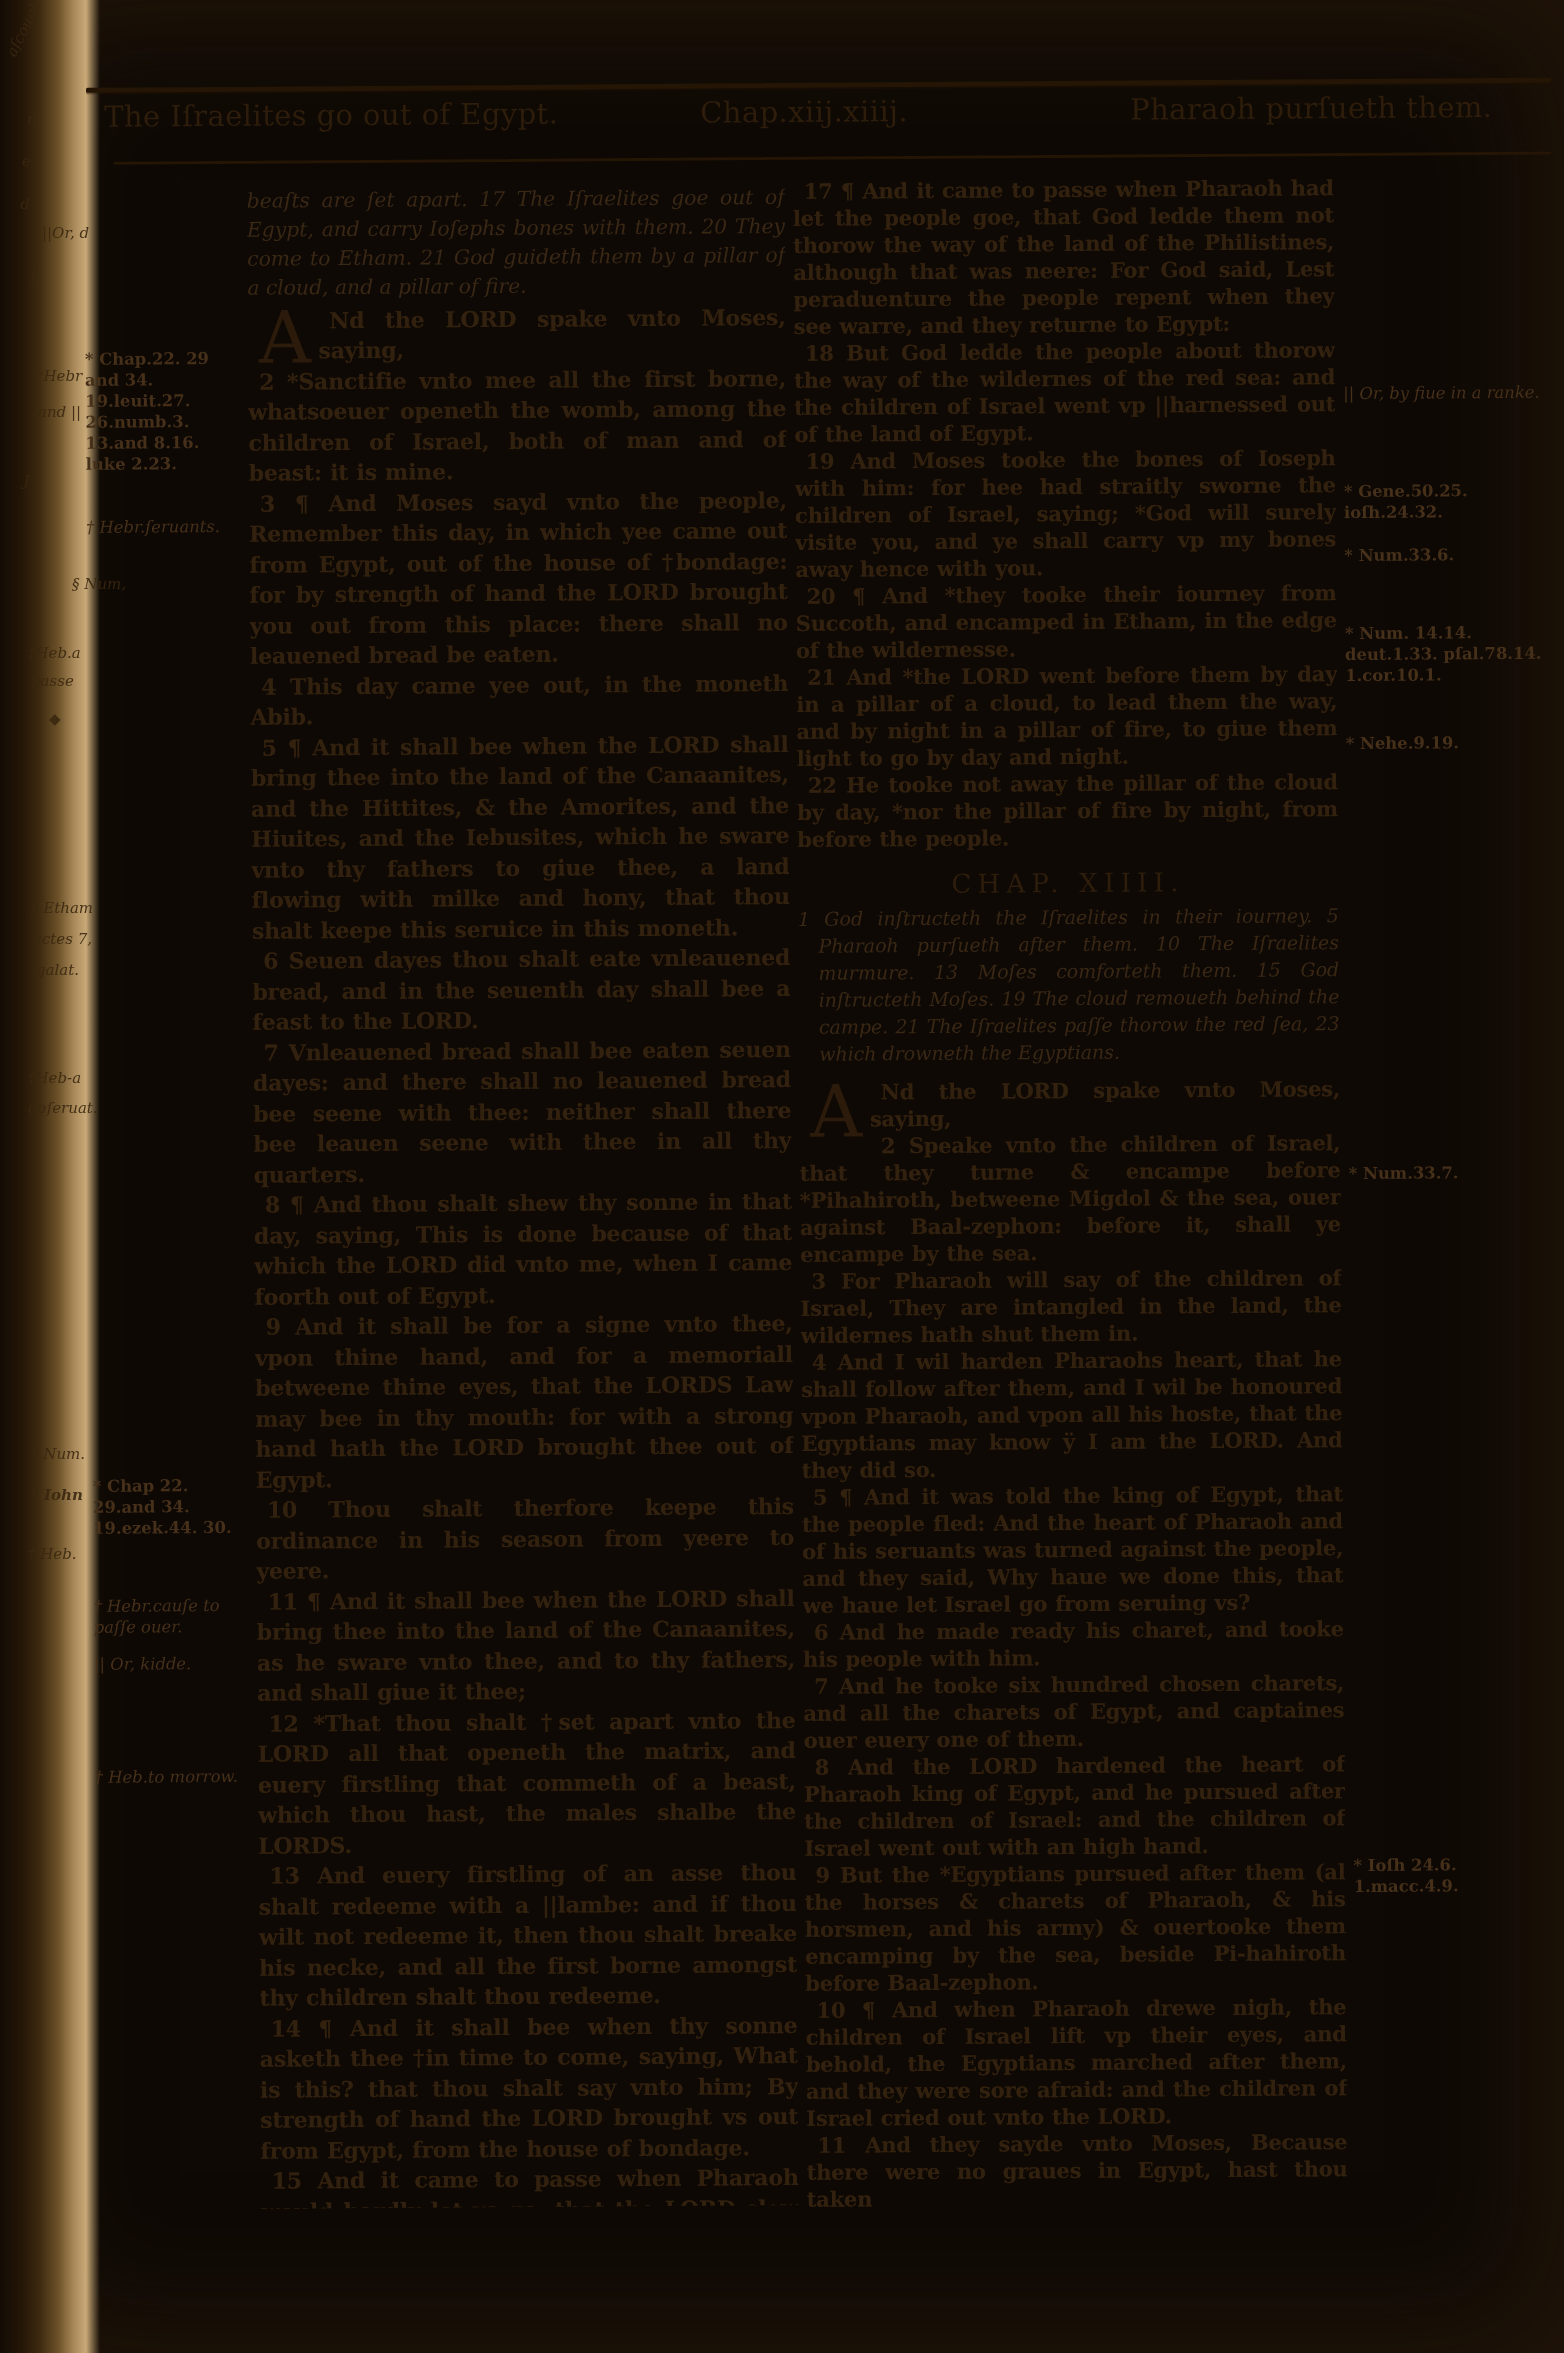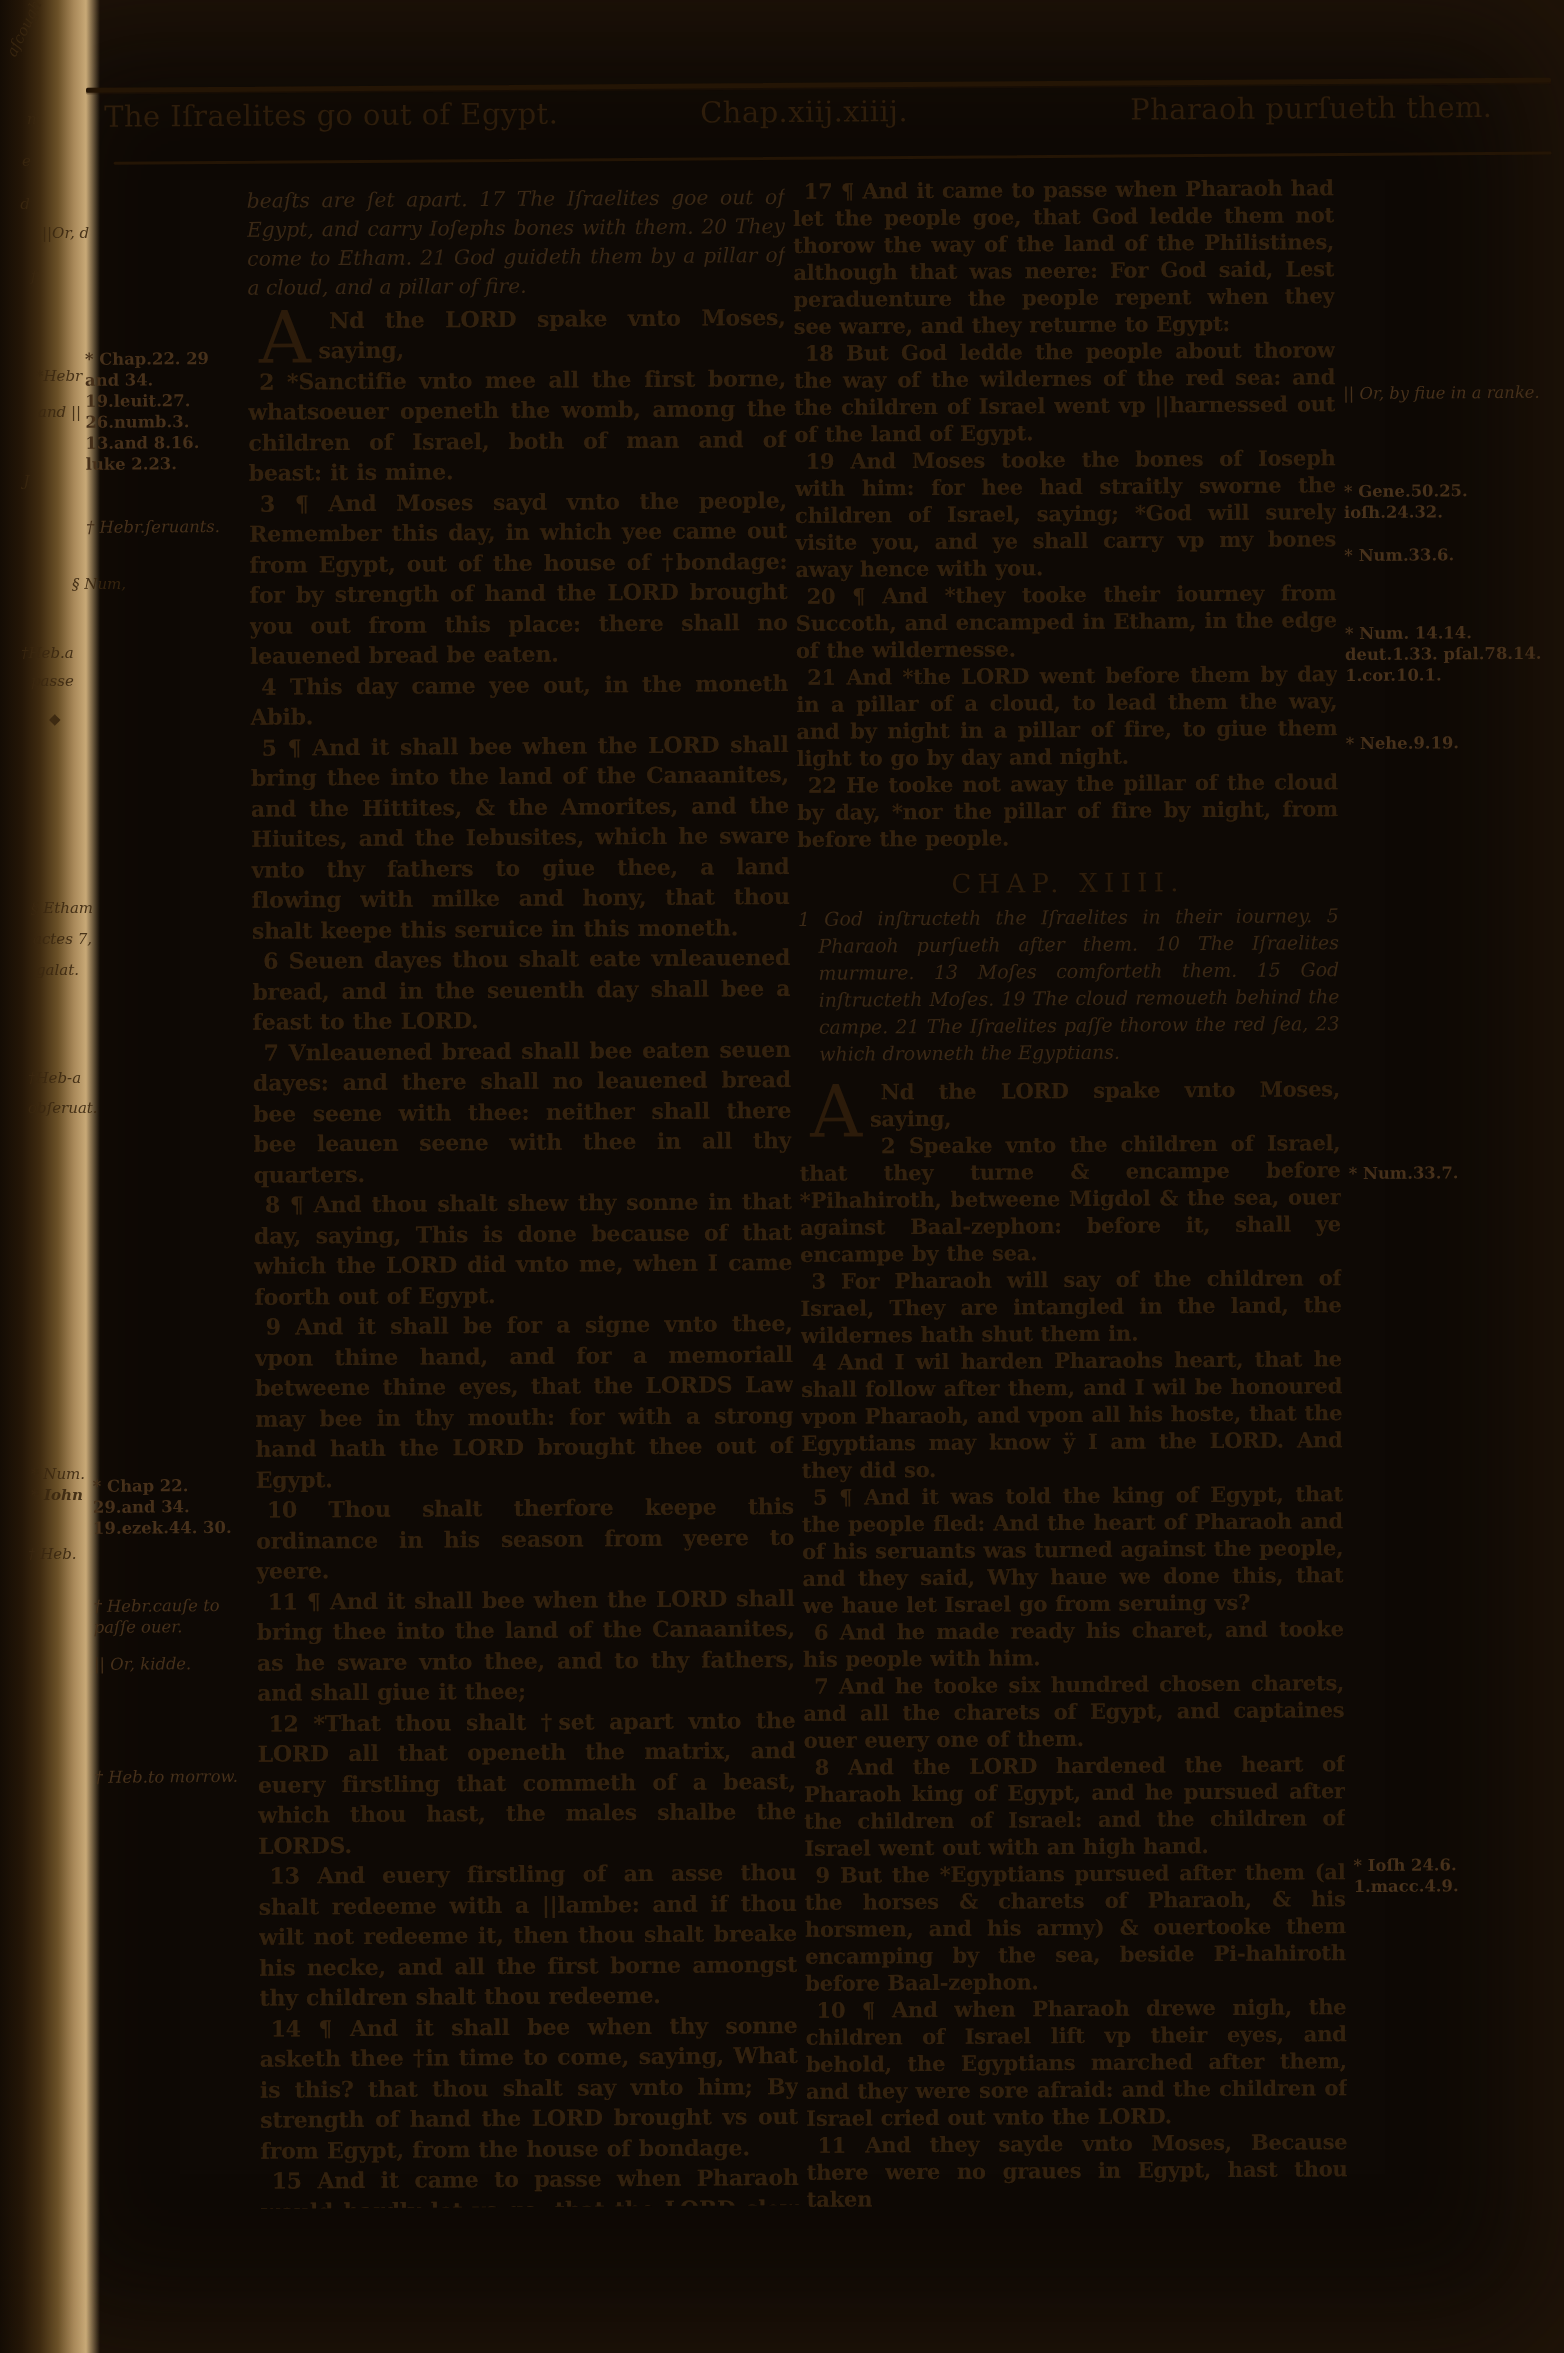--- a/index.html
+++ b/index.html
@@ -59,29 +59,29 @@
       <div class="frag" style="top: 20.3px; left: -6.3px; transform: rotate(-64deg);">aſcough</div>
       <div class="frag" style="top: 111px; left: 27px;">n</div>
       <div class="frag" style="top: 153px; left: 22px;">e</div>
       <div class="frag" style="top: 196px; left: 20.3px;">d</div>
       <div class="frag" style="top: 225px; left: 42px;">||Or, d</div>
       <div class="frag" style="top: 268px; left: 31px;">f</div>
       <div class="frag" style="top: 368px; left: 36px;">*Hebr</div>
       <div class="frag" style="top: 404px; left: 38px;">and ||</div>
       <div class="frag" style="top: 473px; left: 23.5px;">J</div>
       <div class="frag" style="top: 576px; left: 34px; margin-left: 38px;">§ Num,</div>
-      <div class="frag" style="top: 645px; left: 21px;">†Heb.a</div>
+      <div class="frag" style="top: 645px; left: 28px;">†Heb.a</div>
       <div class="frag" style="top: 673px; left: 31px;">passe</div>
       <div class="frag" style="top: 711px; left: 49px;">◆</div>
       <div class="frag" style="top: 900px; left: 31px;">§ Etham</div>
       <div class="frag" style="top: 931px; left: 33px;">actes 7,</div>
       <div class="frag" style="top: 962px; left: 36px;">galat.</div>
       <div class="frag" style="top: 1070px; left: 28px;">†Heb-a</div>
       <div class="frag" style="top: 1100px; left: 28px; text-align: center;">obſeruat.</div>
-      <div class="frag" style="top: 1446px; left: 31px; margin-top: 20px;">* Num.</div>
+      <div class="frag" style="top: 1446px; left: 31px;">* Num.</div>
       <div class="frag" style="top: 1487px; left: 31px; font-weight: bold;">* Iohn</div>
       <div class="frag" style="top: 1546px; left: 28px;">† Heb.</div>
     </div>
 
   <div class="content">
     <div class="rule rule-top"></div>
     <div class="rh rh-left">The Iſraelites go out of Egypt.</div>
     <div class="rh rh-center">Chap.xiij.xiiij.</div>
     <div class="rh rh-right">Pharaoh purſueth them.</div>
     <div class="rule rule-under"></div>

